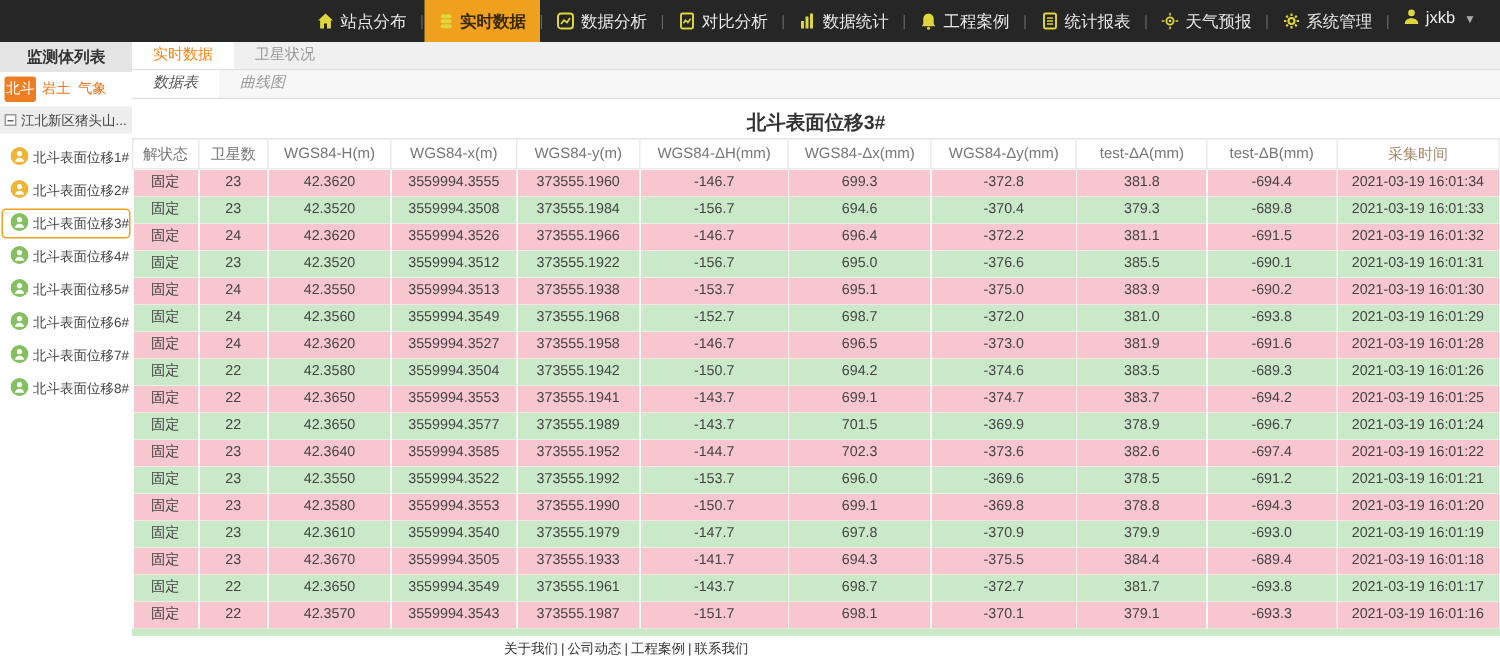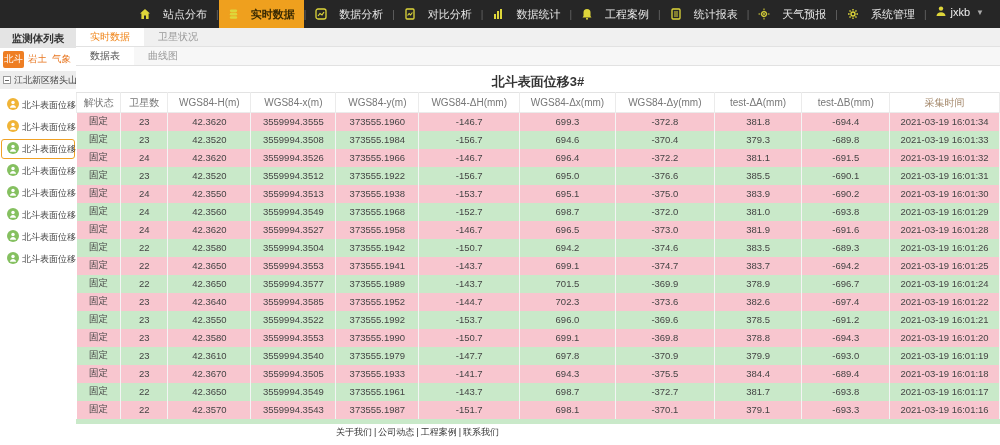--- a/index.html
+++ b/index.html
@@ -7,32 +7,32 @@
   body {
     width:1000px; height:445px; overflow:hidden; background:#fff;
     font-family:"Liberation Sans","DejaVu Sans",sans-serif; font-size:11px; color:#333;
   }
   
   .topnav {
     height:28px; background:#262626; display:flex; align-items:center;
     justify-content:flex-end; padding-right:6px;
   }
   .nav-item {
-    display:flex; align-items:center; gap:12px; height:28px; padding:0 9px;
+    display:flex; align-items:center; gap:4px; height:28px; padding:0 9px;
     color:#e8e8e8; font-size:11px; cursor:pointer; white-space:nowrap;
   }
   .nav-item .nav-icon { display:flex; align-items:center; }
   .nav-item.active { background:#efa01e; color:#3a2a02; font-weight:bold; }
   .nav-sep { color:#666; font-size:10px; }
   .nav-user { display:flex; align-items:center; gap:4px; height:28px; padding:0 10px 4px 8px; color:#eee; cursor:pointer; }
   .nav-caret { color:#aaa; font-size:8px; margin-left:2px; }
   
   .layout { display:flex; height:396px; }
   
-  .sidebar { width:76px; background:#fff; flex:none; display:flex; flex-direction:column; }
+  .sidebar { width:88px; background:#fff; flex:none; display:flex; flex-direction:column; }
   .sb-title { height:20px; line-height:20px; background:#e4e4e4; text-align:center;
     font-size:10.5px; font-weight:bold; color:#333; }
   .sb-tabs { display:flex; align-items:center; gap:3px; padding:3px 2px 3px 3px; }
   .sb-tab { font-size:9.5px; color:#e87722; padding:2px 1px; border-radius:2px; cursor:pointer; white-space:nowrap; }
   .sb-tab.active { background:#ee7e23; color:#fff; }
   .sb-tree-root { height:18px; background:#ededed; display:flex; align-items:center; gap:3px;
     padding:0 2px 0 3px; font-size:9px; color:#444; white-space:nowrap; overflow:hidden; cursor:pointer; }
   .collapse-box { width:8px; height:8px; border:1px solid #999; background:#fff; flex:none;
     position:relative; }
   .collapse-box::after { content:""; position:absolute; left:1px; right:1px; top:3px; height:1px; background:#666; }
@@ -40,21 +40,21 @@
   .sb-item { display:flex; align-items:center; gap:3px; margin:2px 1px; padding:2px 1px 2px 5px;
     font-size:9px; color:#444; cursor:pointer; border:1px solid transparent; white-space:nowrap; }
   .sb-item.selected { border:1px solid #f0a125; border-radius:3px; }
   .sb-item svg { flex:none; }
   
   .main { flex:1; display:flex; flex-direction:column; background:#fff; min-width:0; }
   .tabbar { height:19px; background:#f0f0f0; border-bottom:1px solid #e2e2e2; display:flex; }
   .tab { padding:0 14px; line-height:18px; font-size:10px; color:#999; cursor:pointer; }
   .tab.active { background:#fff; }
   .tabbar.level1 .tab.active { color:#f08519; }
-  .tabbar.level2 { background:#f7f7f7; }
+  .tabbar.level2 { background:#f7f7f7;font-style:italic; }
   .tabbar.level2 .tab.active { color:#555; }
   .content-title { height:26px; line-height:32px; text-align:center; font-weight:bold;
     font-size:13px; color:#333; }
   
   table.data { width:100%; border-collapse:collapse; table-layout:fixed; }
   table.data thead th {
     height:20px; font-weight:normal; font-size:10px; color:#777; background:#fff;
     border:1px solid #ebebeb; border-top:1px solid #e3e3e3; padding:0 1px;
     overflow:hidden; white-space:nowrap;
   }

